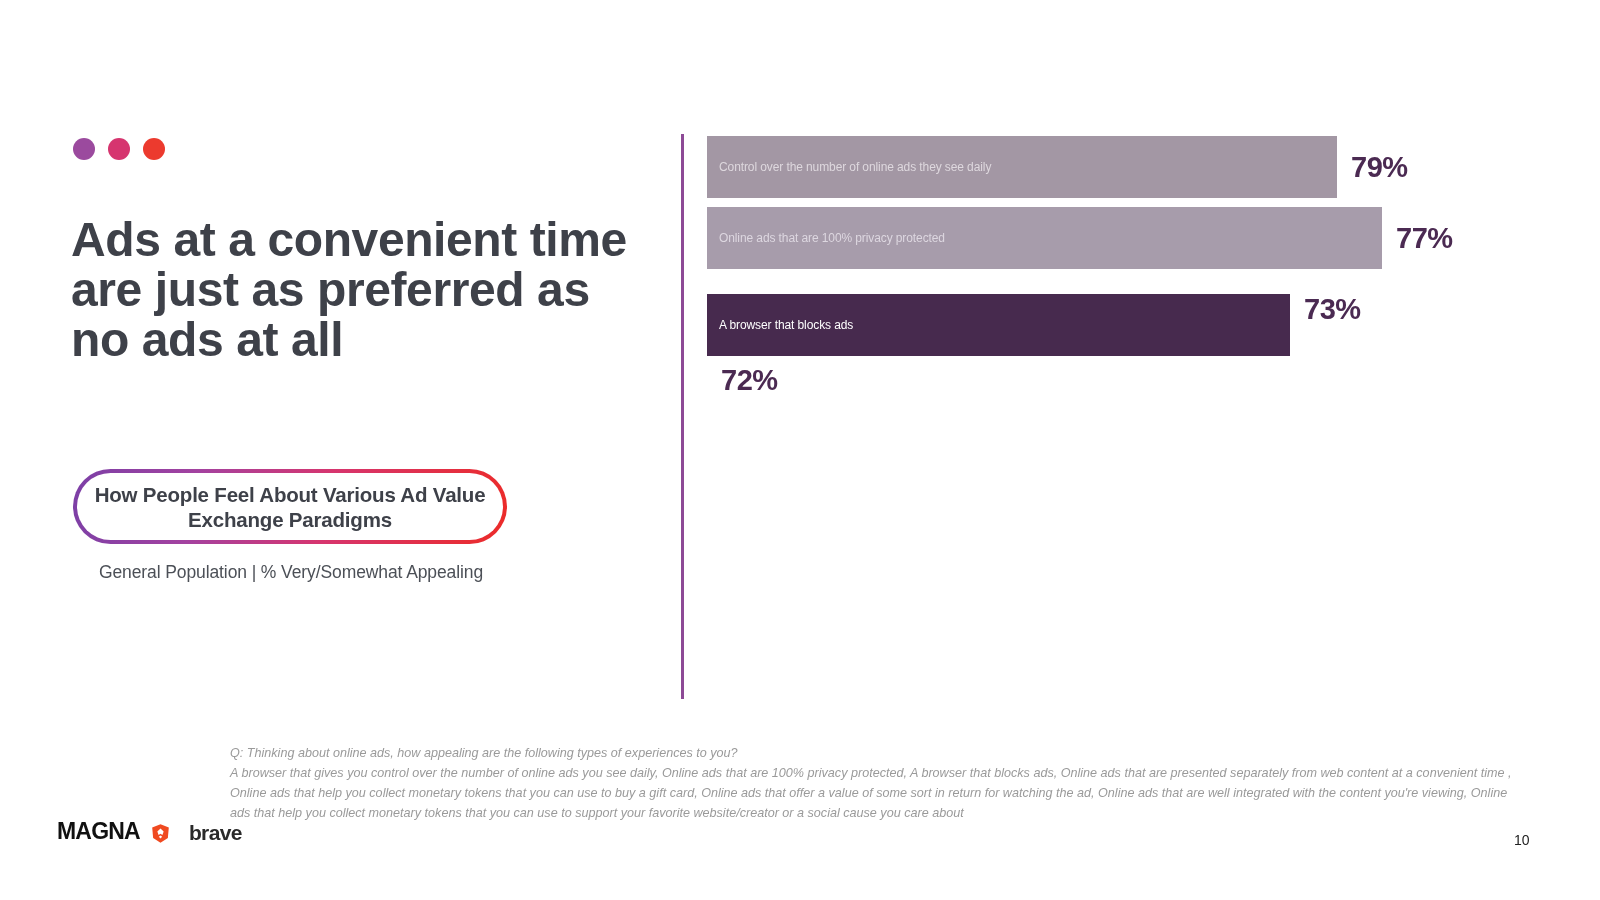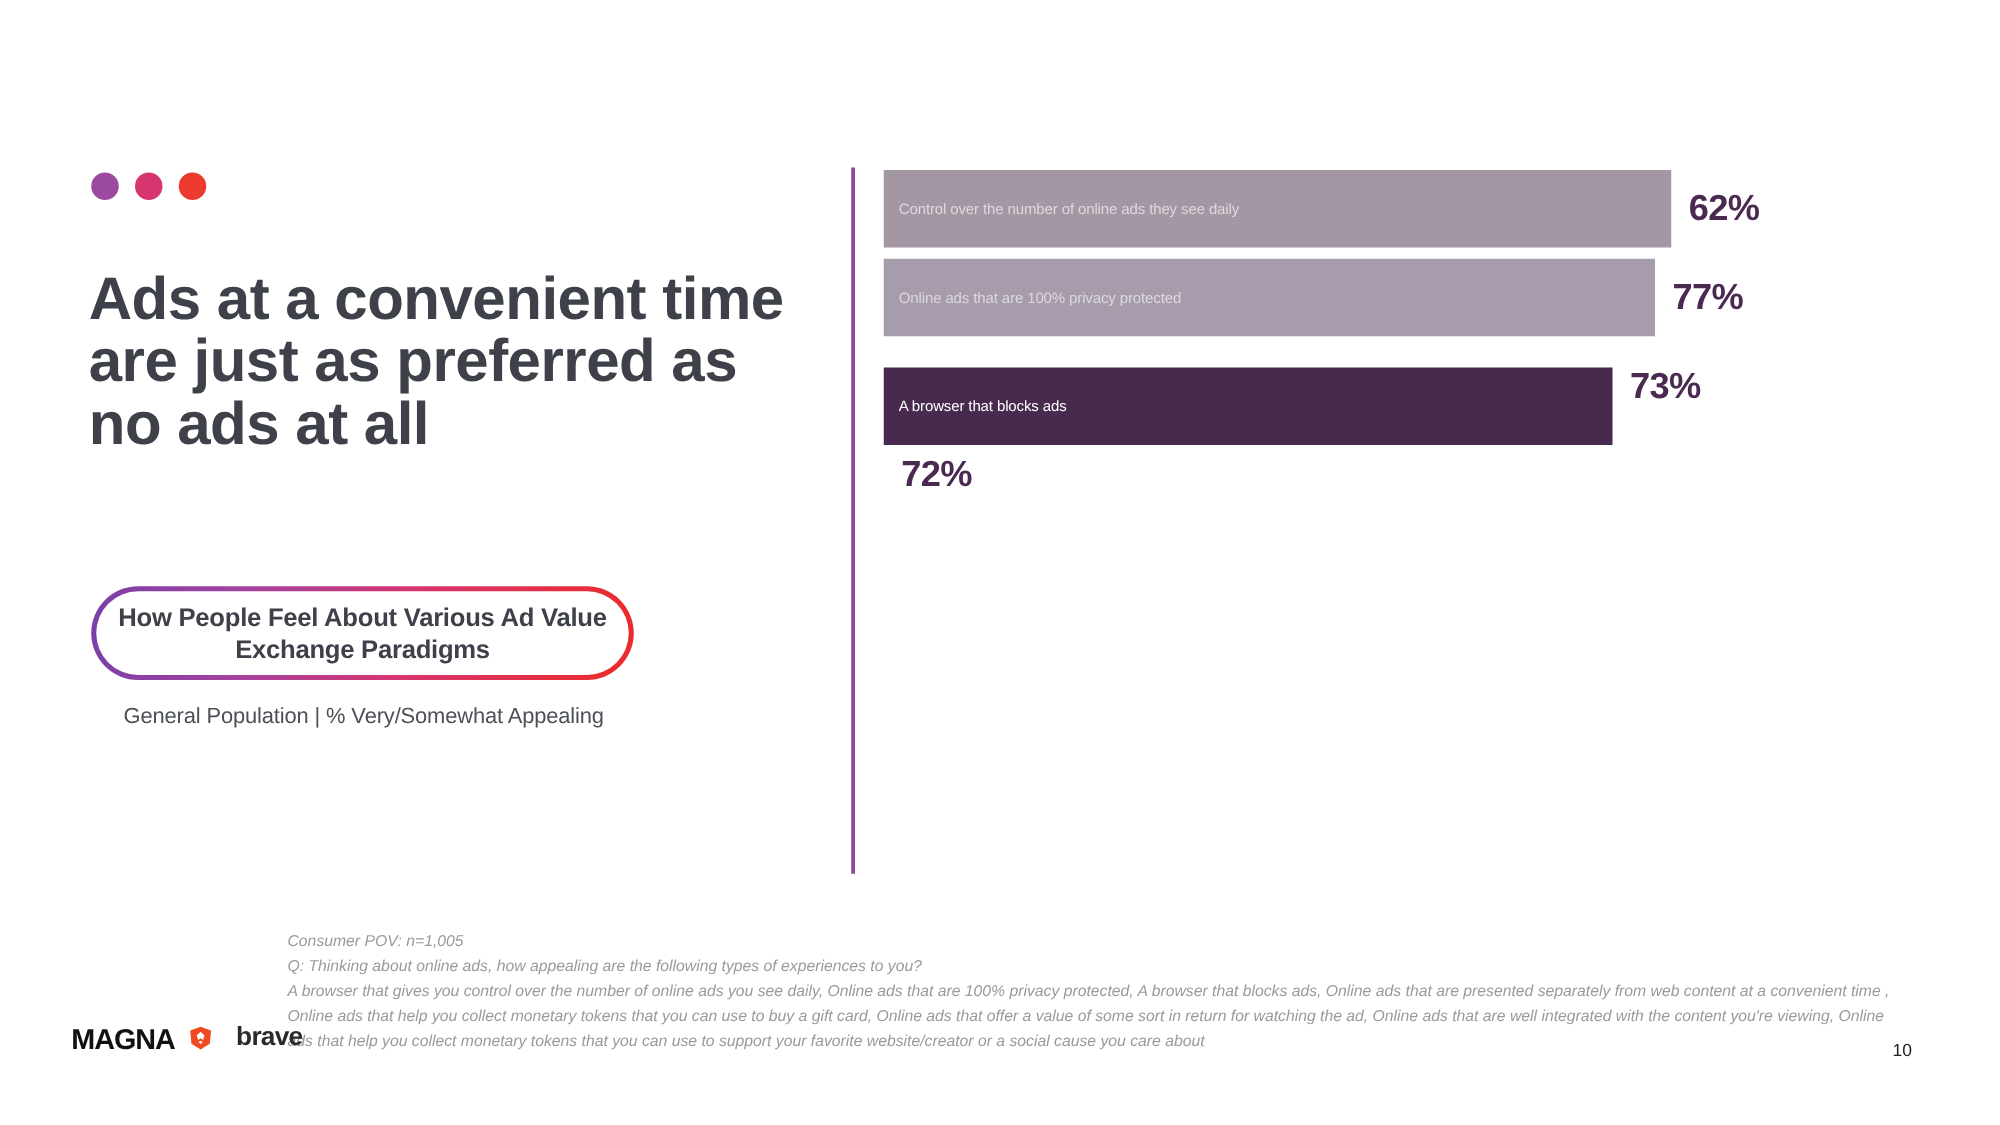--- a/index.html
+++ b/index.html
@@ -156,21 +156,21 @@
     line-height: 1.58;
     color: #9a9a9a;
   }
 
   
   .logos {
     position: absolute;
     left: 57px;
     top: 818px;
     display: flex;
-    align-items: flex-start;
+    align-items: flex-end;
     gap: 10px;
   }
   .magna {
     font-size: 23px;
     font-weight: bold;
     color: #111111;
     letter-spacing: -0.8px;
     font-family: "Liberation Sans", sans-serif;
   }
   .brave-logo {
@@ -219,45 +219,44 @@
 <div class="subcaption">General Population | % Very/Somewhat Appealing</div>
 
 <div class="divider"></div>
 
 <div class="chart">
 
   <div class="bar-row" style="top:0px; width:100%;">
     <div class="bar bar-light" style="width:630px;">
       <span class="bar-label">Control over the number of online ads they see daily</span>
     </div>
-    <span class="bar-value">62%</span>
+    <span class="bar-value">79%</span>
   </div>
 
   <div class="bar-row" style="top:71px; width:100%;">
-    <div class="bar bar-light2" style="width:617px;">
+    <div class="bar bar-light2" style="width:675px;">
       <span class="bar-label">Online ads that are 100% privacy protected</span>
     </div>
     <span class="bar-value">77%</span>
   </div>
 
   <div class="bar-row" style="top:142px; width:100%;">
     <div class="bar bar-dark" style="width:583px;">
       <span class="bar-label">A browser that blocks ads</span>
     </div>
     <span class="bar-value">73%</span>
   </div>
 
   <div class="bar-row" style="top:213px; width:100%;">
     <span class="bar-value">72%</span>
   </div>
 
 </div>
 
 <div class="footnotes">
-  <div>Consumer POV: n=1,005</div>
   <div>Q:  Thinking about online ads, how appealing are the following types of experiences to you?</div>
   <div>A browser that gives you control over the number of online ads you see daily, Online ads that are 100% privacy protected, A browser that blocks ads, Online ads that are presented separately from web content at a convenient time , Online ads that help you collect monetary tokens that you can use to buy a gift card, Online ads that offer a value of some sort in return for watching the ad, Online ads that are well integrated with the content you're viewing, Online ads that help you collect monetary tokens that you can use to support your favorite website/creator or a social cause you care about</div>
 </div>
 
 <div class="logos">
   <span class="magna">MAGNA</span>
   <span class="brave-logo">
     <span class="brave-mark">
       <svg viewBox="0 0 24 24" width="21" height="21" aria-hidden="true">
         <path d="M12 1.5 L21.5 5 L20.4 17.2 L12 22.5 L3.6 17.2 L2.5 5 Z" fill="#f04a20"></path>

